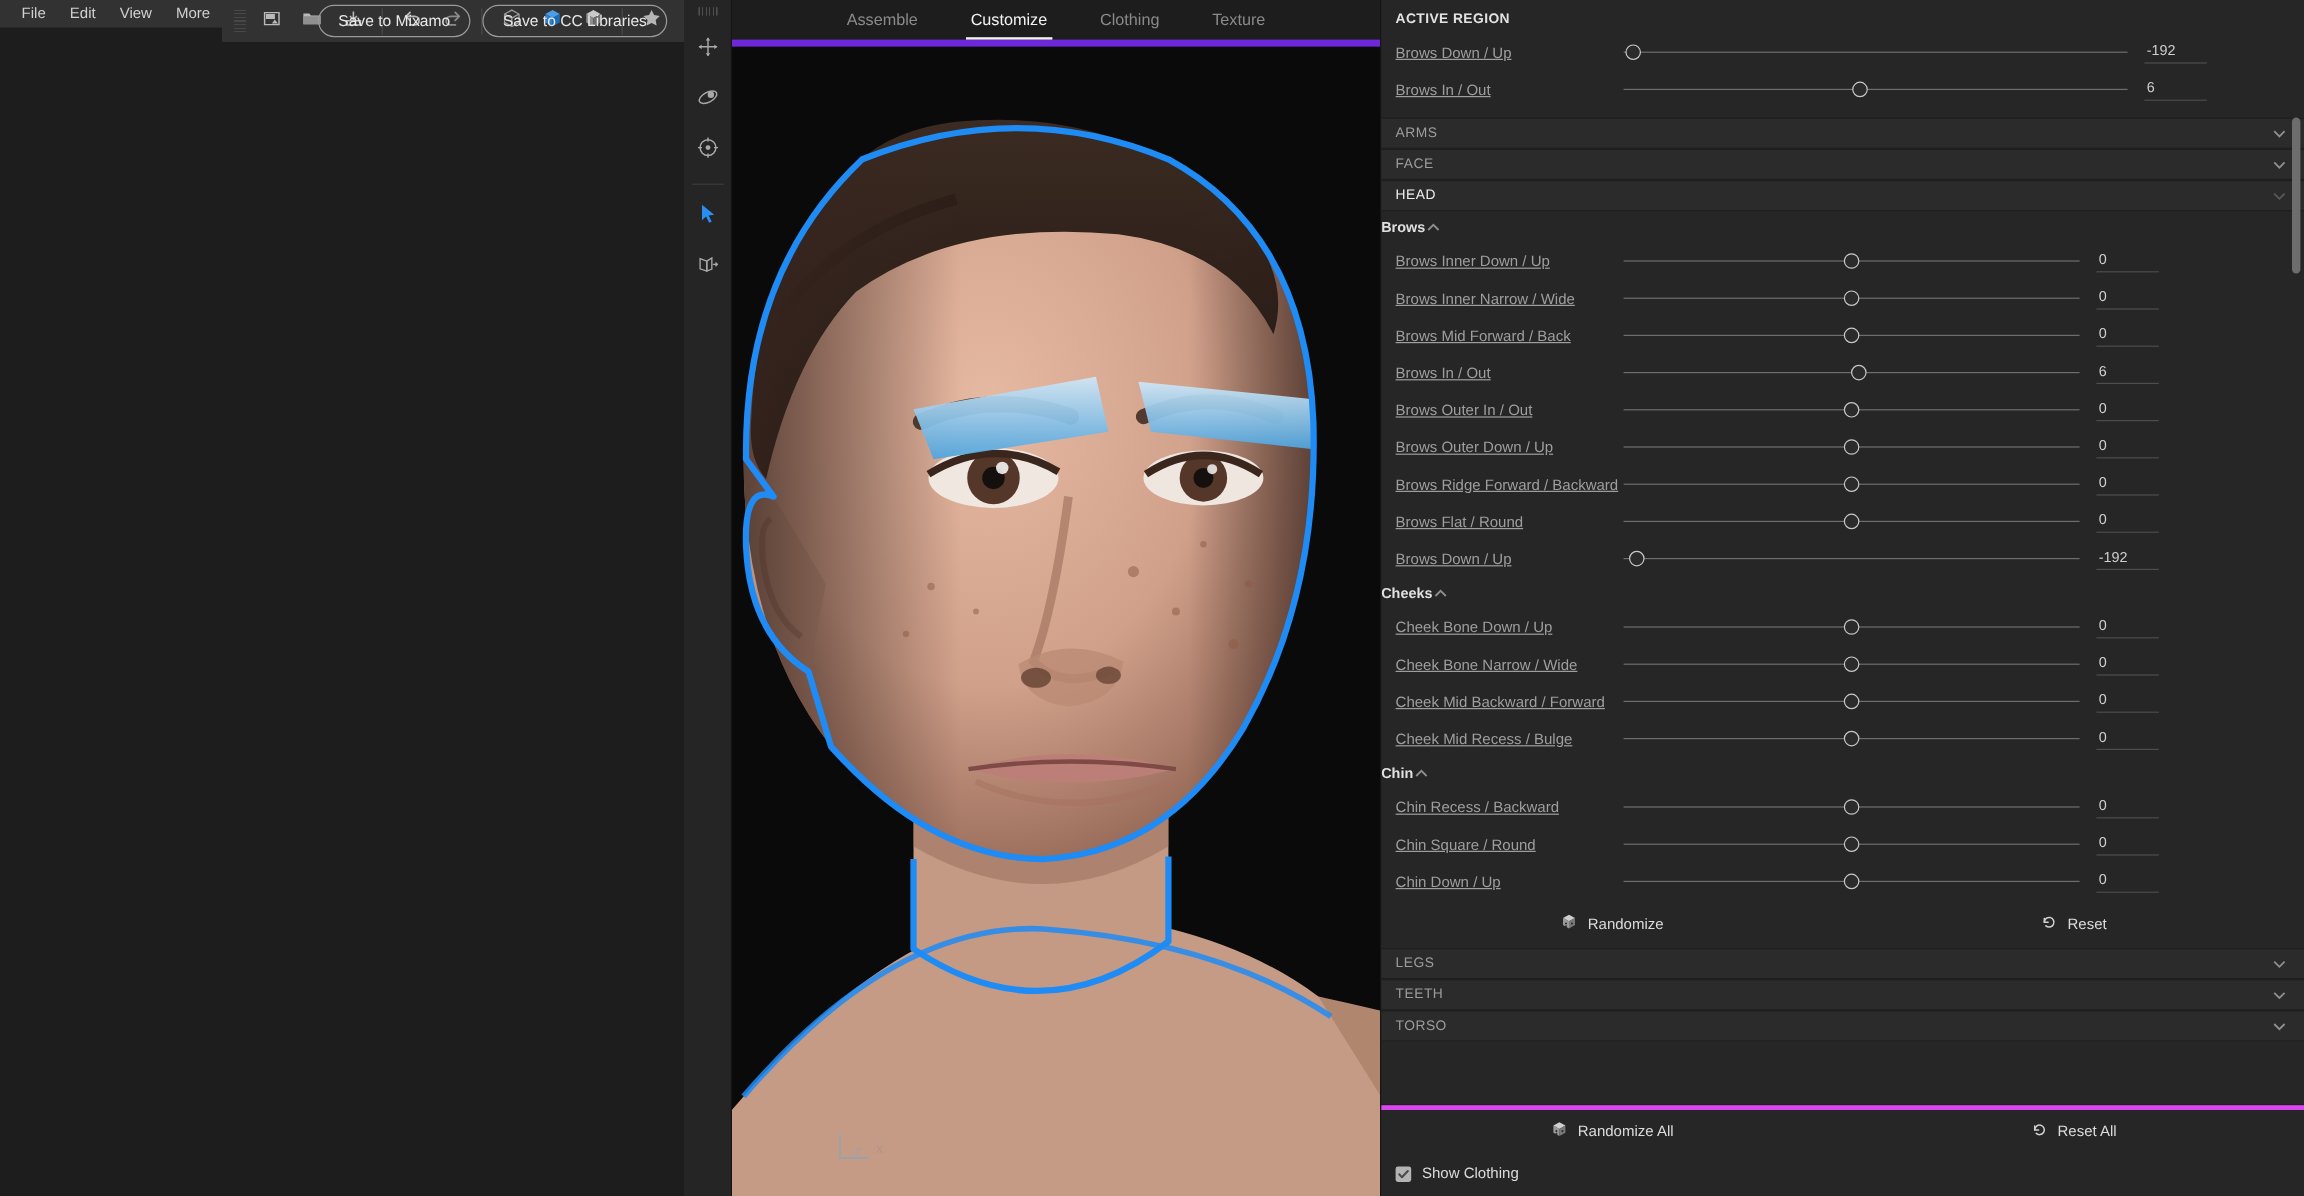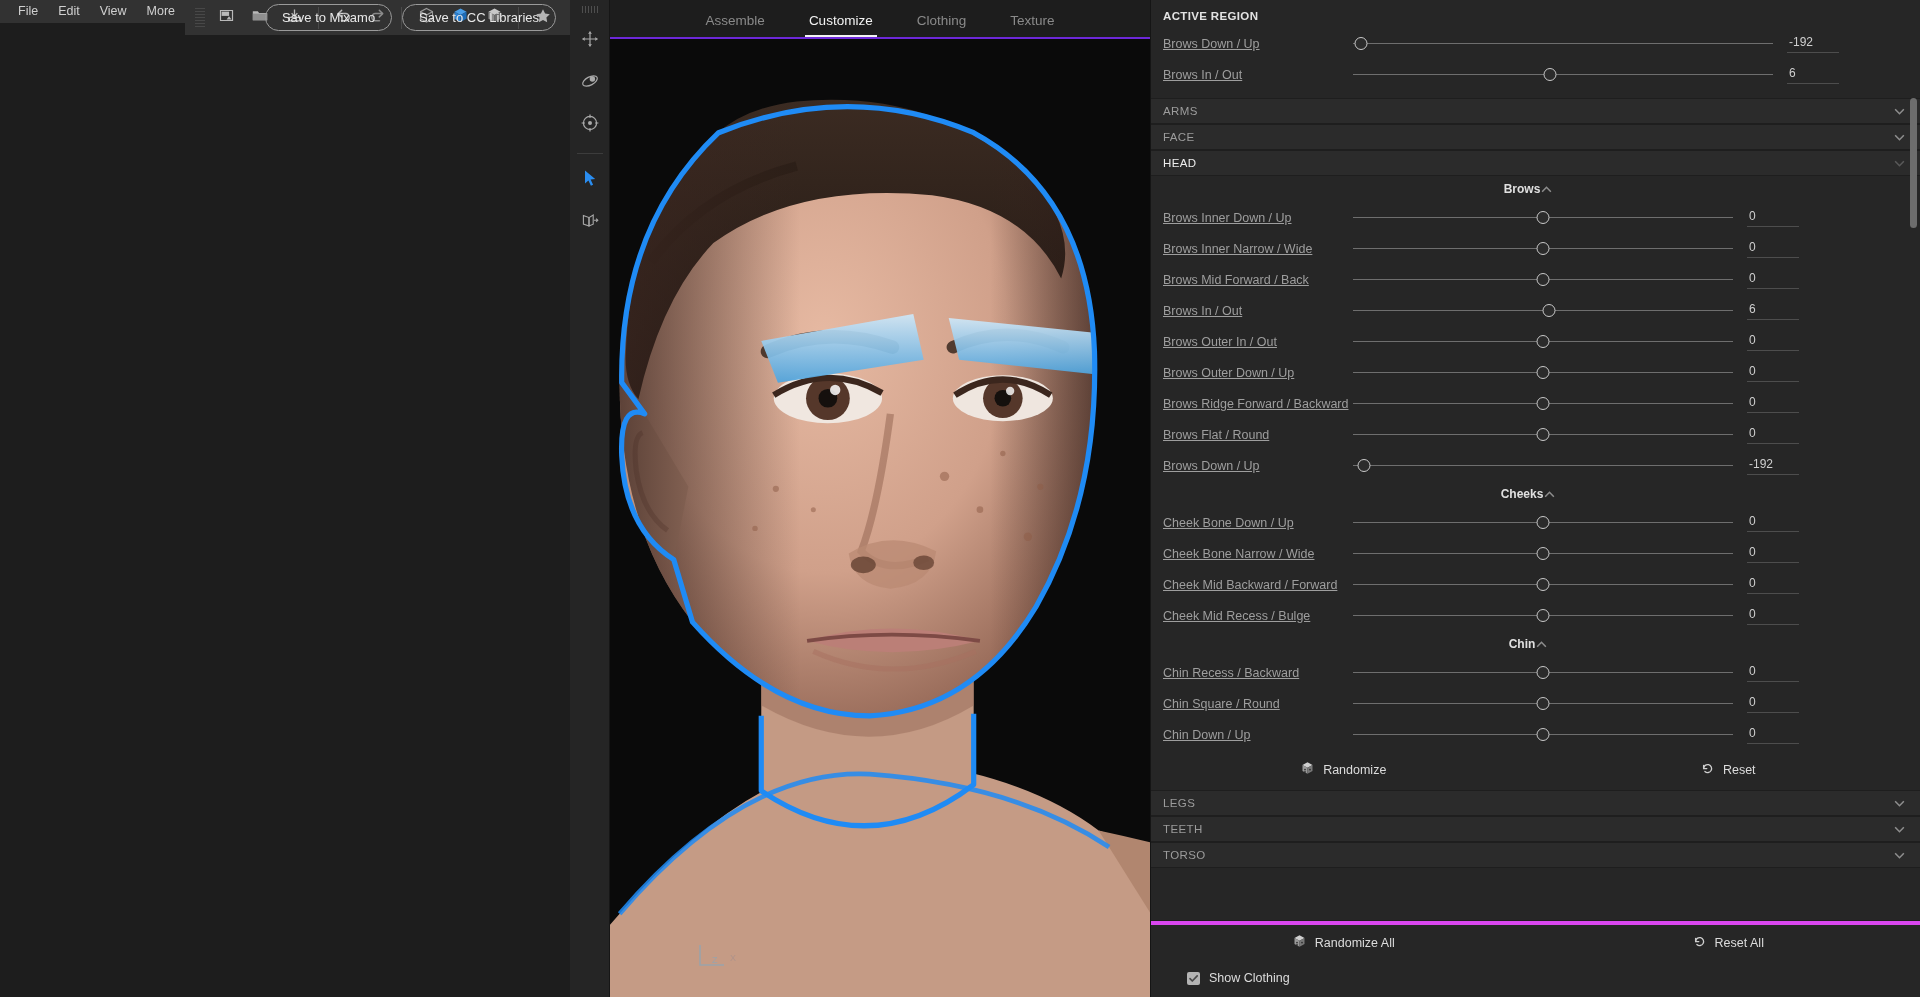--- a/index.html
+++ b/index.html
@@ -57,21 +57,21 @@
   .rail-btn {
     width:32px; height:32px; margin-bottom:10px; display:flex; align-items:center;
     justify-content:center; cursor:pointer; border-radius:2px;
   }
   .rail-div { width:26px; height:1px; background:#3c3c3c; margin:2px 0 10px 0; }
 
   
   .center { flex:1; display:flex; flex-direction:column; min-width:0; background:#0b0b0b; }
   .tabbar {
     height:39px; background:#1d1d1d; display:flex; align-items:flex-end;
-    justify-content:center; gap:0px; flex:0 0 39px; border-bottom:2px solid #6d28d9;
+    justify-content:center; gap:0px; flex:0 0 39px; border-bottom:6px solid #6d28d9;
   }
   .tab {
     font-size:13.5px; color:#8a8a8a; padding:9px 22px; cursor:pointer;
     position:relative; white-space:nowrap;
   }
   .tab.active { color:#f2f2f2; }
   .tab.active:after {
     content:""; position:absolute; left:18px; right:18px; bottom:0px;
     height:2px; background:#f2f2f2;
   }
@@ -114,39 +114,39 @@
   .grp {
     display:flex; align-items:center; justify-content:space-between;
     height:26px; padding:0 14px 0 12px; background:#2b2b2b;
     border-top:1px solid #1e1e1e; border-bottom:1px solid #1e1e1e; cursor:pointer;
   }
   .grp .gt { font-size:11.5px; font-weight:normal; letter-spacing:.4px; color:#9c9c9c; text-transform:uppercase; }
   .grp.open .gt { color:#ededed; }
 
   
   .sub {
-    display:flex; align-items:center; justify-content:center;
+    display:flex; align-items:center; justify-content:flex-start;
     height:26px; padding:0 14px 0 0; cursor:pointer;
   }
   .sub .st { font-size:12px; font-weight:bold; color:#e0e0e0; }
 
   .chev { width:13px; height:13px; opacity:.75; }
 
   .actionbar {
     display:flex; height:40px; align-items:center; border-top:4px solid #d946ef;
   }
   .actionbar .half {
     flex:1; display:flex; align-items:center; justify-content:center; gap:8px;
     cursor:pointer; font-size:12.5px; color:#dcdcdc; height:100%;
   }
 
   .footer {
     border-top:1px solid #1e1e1e; background:#262626; flex:0 0 auto;
   }
-  .chkrow { display:flex; align-items:center; gap:9px; padding:10px 0 12px 12px; cursor:pointer;margin-left:24px; }
+  .chkrow { display:flex; align-items:center; gap:9px; padding:10px 0 12px 12px; cursor:pointer; }
   .chk {
     width:13px; height:13px; background:#b4b4b4; border-radius:2px;
     display:flex; align-items:center; justify-content:center;
   }
   .chkrow .cl { font-size:12.5px; color:#dcdcdc; }
 
   
   .sbar { position:absolute; right:3px; width:7px; border-radius:4px; background:#6d6d6d; }
 </style>
 </head>

